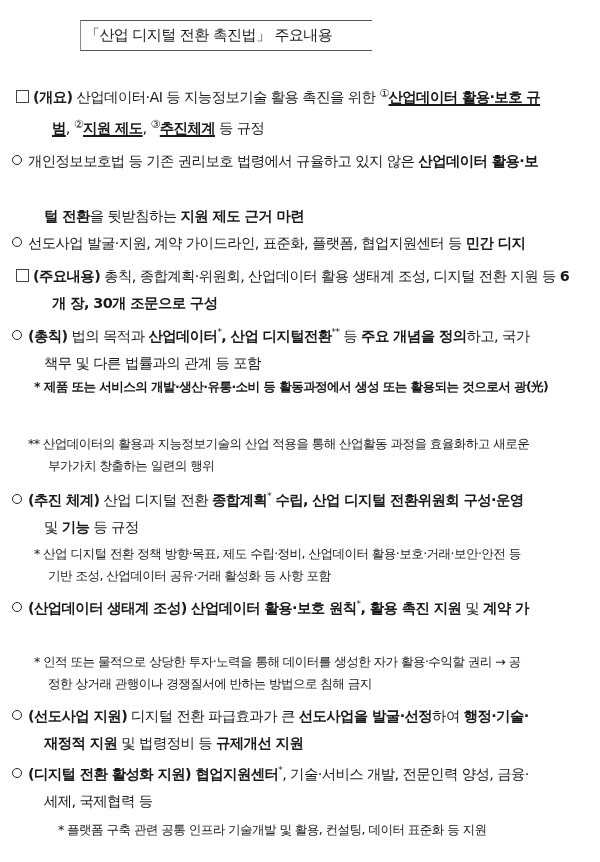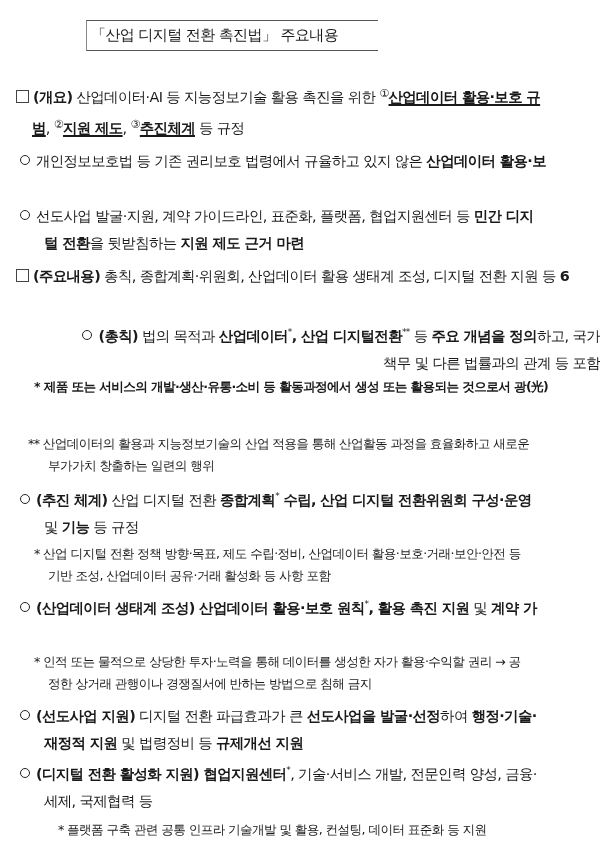--- a/index.html
+++ b/index.html
@@ -3,31 +3,31 @@
   <meta charset="utf-8">
   <style>
     html, body { margin: 0; padding: 0; }
     body {
       width: 600px; height: 862px; background: #ffffff; color: #1a1a1a;
       font-family: "DejaVu Sans", "Liberation Sans", sans-serif;
       position: relative; overflow: hidden;
       letter-spacing: -0.6px;
     }
     .title-box {
-      position: absolute; left: 86px; top: 20px; width: 292px; height: 31px;
+      position: absolute; left: 80px; top: 20px; width: 292px; height: 31px;
       border-top: 1px solid #555; border-bottom: 1px solid #555; border-left: 1px solid #888;
       box-sizing: border-box;
       font-size: 15px; line-height: 29px; padding-left: 4px; white-space: nowrap;
     }
     .block { position: absolute; left: 0; width: 600px; }
     .row { position: relative; font-size: 14.4px; line-height: 27px; white-space: nowrap; }
     .l1 { padding-left: 16px; }
     .l1 .marker { display: inline-block; width: 13px; height: 13px; border: 1px solid #444; box-sizing: border-box; vertical-align: -1px; margin-right: 4px; }
-    .l1-cont { padding-left: 32px; }
-    .l2 { padding-left: 20px; }
+    .l1-cont { padding-left: 52px; }
+    .l2 { padding-left: 12px; }
     .l2 .marker { display: inline-block; width: 10px; height: 10px; border: 1.5px solid #222; border-radius: 50%; box-sizing: border-box; margin-right: 6px; vertical-align: 1px; }
     .l2-cont { padding-left: 44px; }
     .note { font-size: 12.6px; line-height: 22px; white-space: nowrap; }
     .note1 { padding-left: 34px; }
     .note1-cont { padding-left: 48px; }
     .note2 { padding-left: 28px; }
     .note2-cont { padding-left: 48px; }
     b { font-weight: bold; }
     .u { text-decoration: underline; text-decoration-thickness: 2px; text-underline-offset: 2px; font-weight: bold; text-align: center; }
     sup { font-size: 9px; vertical-align: 6px; line-height: 0; }
@@ -45,29 +45,30 @@
   <div class="row l1-cont">
     <span class="u">범</span><span>, </span><span class="circ">②</span><span class="u">지원 제도</span><span>, </span><span class="circ">③</span><span class="u">추진체계</span><span> 등 규정</span>
   </div>
 </div>
 
 <div class="block" style="top:148px;">
   <div class="row l2"><span class="marker"></span><span>개인정보보호법 등 기존 권리보호 법령에서 규율하고 있지 않은 </span><b>산업데이터 활용·보</b></div>
 </div>
 
 <div class="block" style="top:203px;">
+  <div class="row l2-cont"><b>털 전환</b><span>을 뒷받침하는 </span><b>지원 제도 근거 마련</b></div>
   <div class="row l2"><span class="marker"></span><span>선도사업 발굴·지원, 계약 가이드라인, 표준화, 플랫폼, 협업지원센터 등 </span><b>민간 디지</b></div>
-  <div class="row l2-cont"><b>털 전환</b><span>을 뒷받침하는 </span><b>지원 제도 근거 마련</b></div>
 </div>
 
 <div class="block" style="top:263px;">
   <div class="row l1"><span class="marker"></span><b>(주요내용)</b><span> 총칙, 종합계획·위원회, 산업데이터 활용 생태계 조성, 디지털 전환 지원 등 </span><b>6</b></div>
+  <div class="row l1-cont"><b>개 장, 30개 조문으로 구성</b></div>
 </div>
 
-<div class="block" style="top:323px;text-align:right;">
+<div class="block" style="top:323px;">
   <div class="row l2"><span class="marker"></span><b>(총칙)</b><span> 법의 목적과 </span><b>산업데이터</b><sup>*</sup><b>, 산업 디지털전환</b><sup>**</sup><span> 등 </span><b>주요 개념을 정의</b><span>하고, 국가</span></div>
   <div class="row l2-cont"><span>책무 및 다른 법률과의 관계 등 포함</span></div>
 </div>
 
 <div class="block" style="top:376px;">
   <div class="note note1"><b>* 제품 또는 서비스의 개발·생산·유통·소비 등 활동과정에서 생성 또는 활용되는 것으로서 광(光)</b></div>
 </div>
 
 <div class="block" style="top:433px;">
   <div class="note note2"><span>** 산업데이터의 활용과 지능정보기술의 산업 적용을 통해 산업활동 과정을 효율화하고 새로운</span></div>

